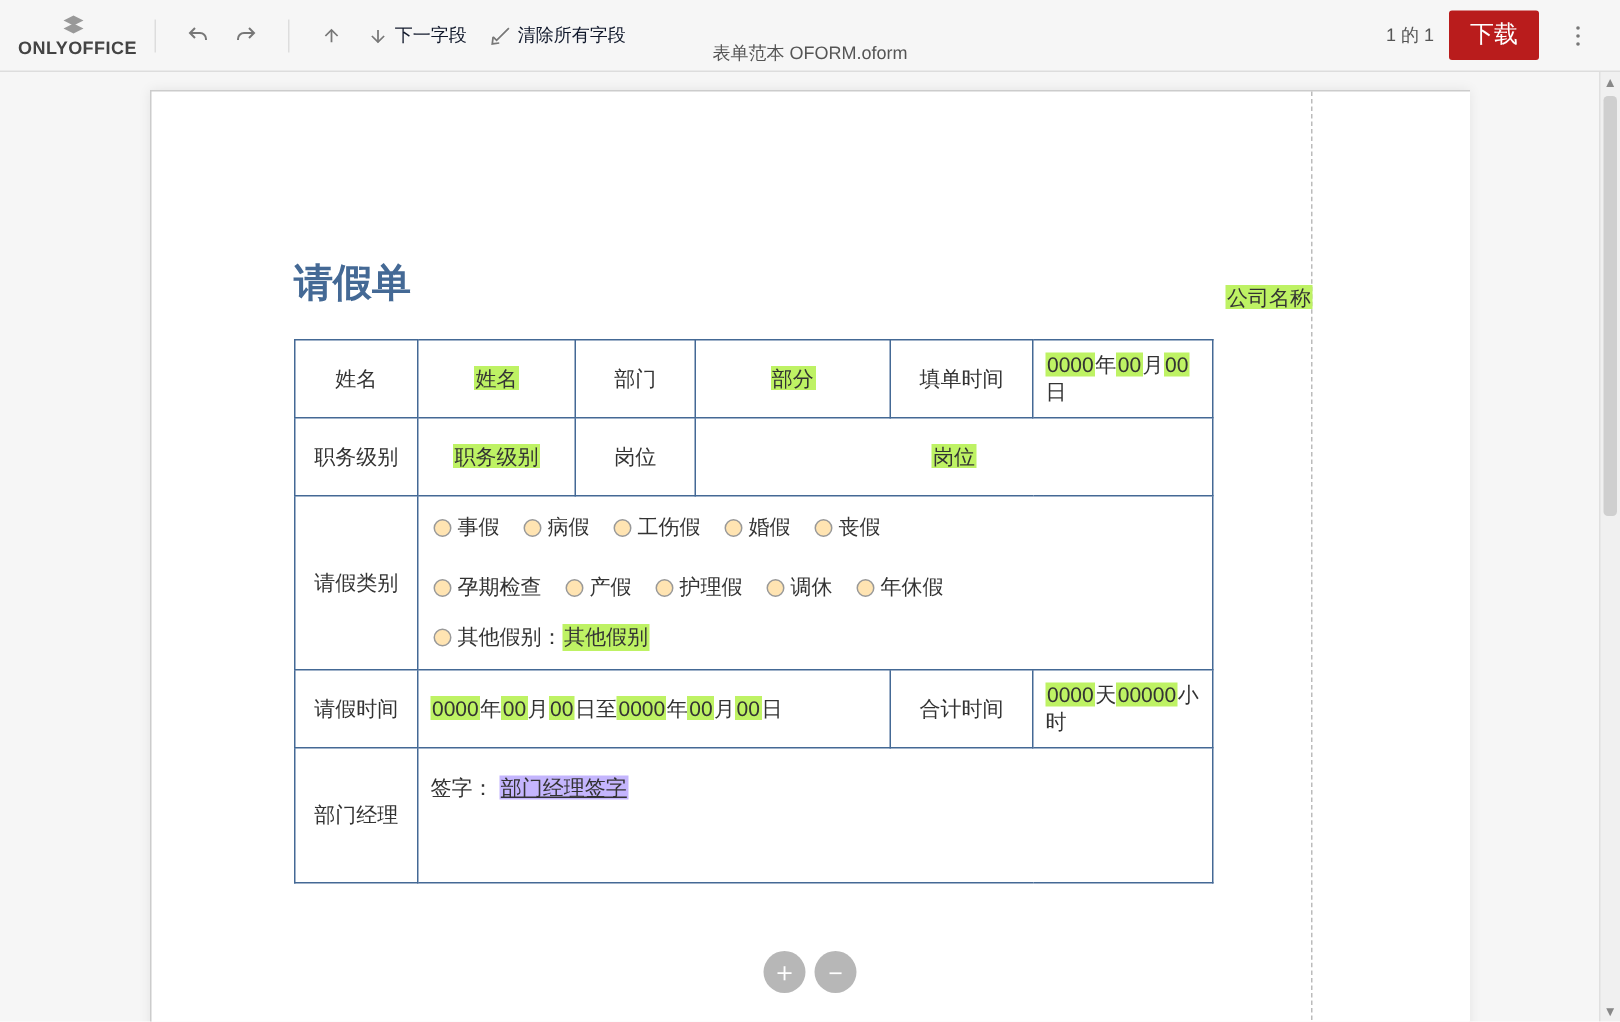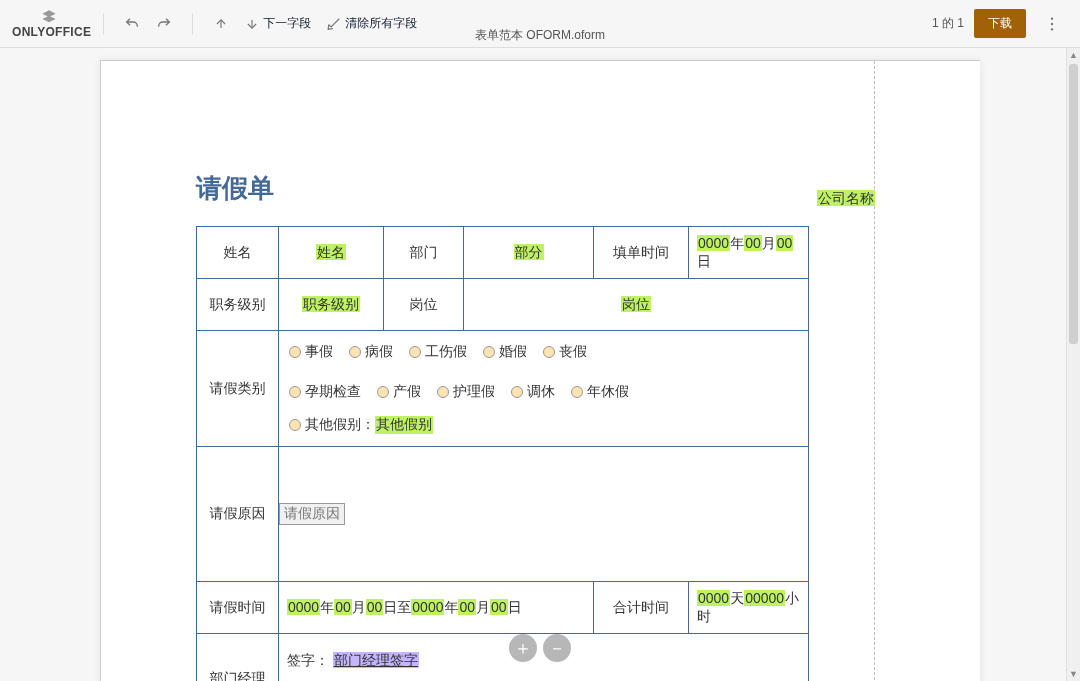--- a/index.html
+++ b/index.html
@@ -67,23 +67,23 @@
       margin-top: 24px;
     }
     .right-group {
       margin-left: auto;
       display: flex;
       align-items: center;
       gap: 10px;
     }
     .page-counter { font-size: 12px; color: #555; }
     .download-btn {
-      background: #a16207;
+      background: #b91c1c;
       color: #fff;
-      font-size: 12px;
+      font-size: 16px;
       padding: 6px 14px;
       border: none;
       border-radius: 2px;
       cursor: pointer;
     }
 
     .canvas-area {
       position: relative;
       height: 633px;
       overflow: hidden;
@@ -334,26 +334,20 @@
           <div class="radio-line" style="margin-top:7px;">
             <span class="radio-opt">
               <span class="radio-mark"></span>
               <span>其他假别：</span>
               <span class="hl">其他假别</span>
             </span>
           </div>
         </td>
       </tr>
       <tr>
-        <td class="taller">请假原因</td>
-        <td class="left taller" colspan="5" style="padding-left:0;">
-          <span class="reason-field">请假原因</span>
-        </td>
-      </tr>
-      <tr>
         <td>请假时间</td>
         <td class="left" colspan="3">
           <span class="hl">0000</span><span>年</span><span class="hl">00</span><span>月</span><span class="hl">00</span><span>日</span><span>至</span><span class="hl">0000</span><span>年</span><span class="hl">00</span><span>月</span><span class="hl">00</span><span>日</span>
         </td>
         <td>合计时间</td>
         <td class="left">
           <span class="hl">0000</span><span>天</span><span class="hl">00000</span><span>小时</span>
         </td>
       </tr>
       <tr>

